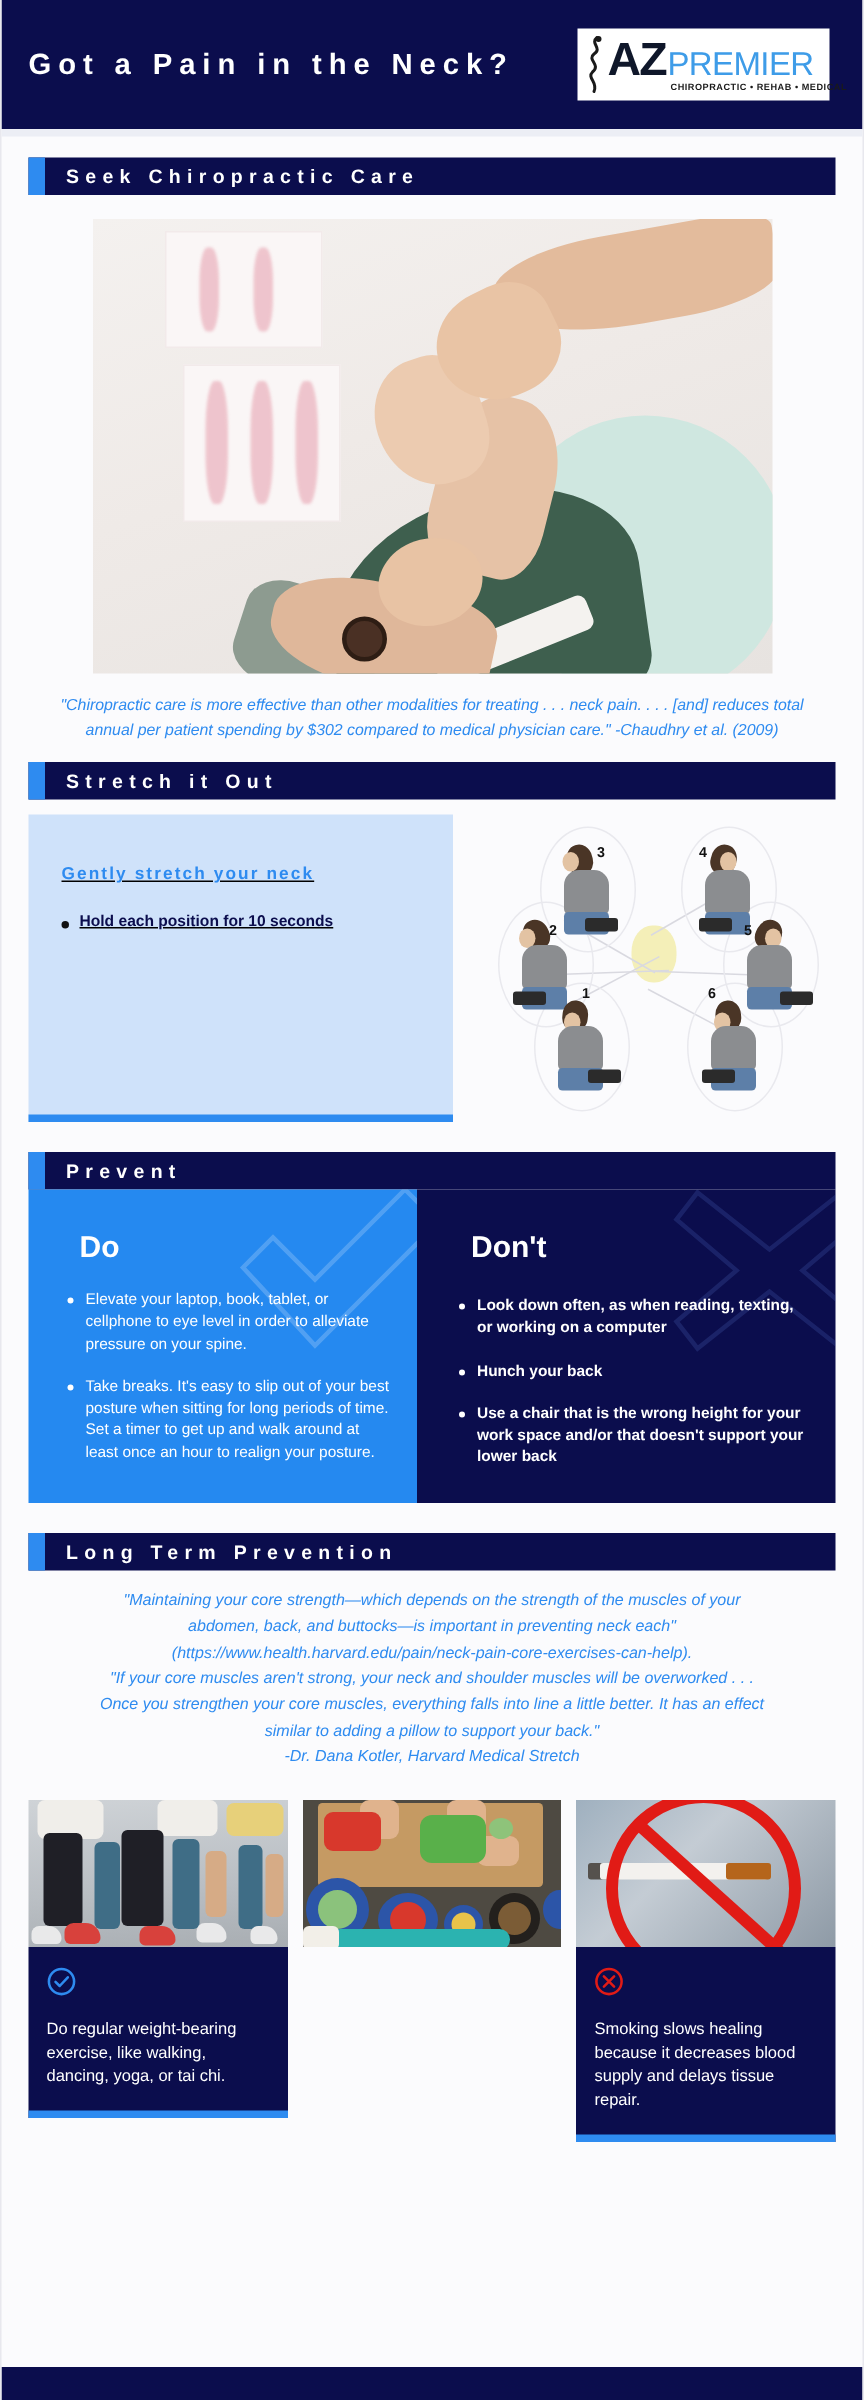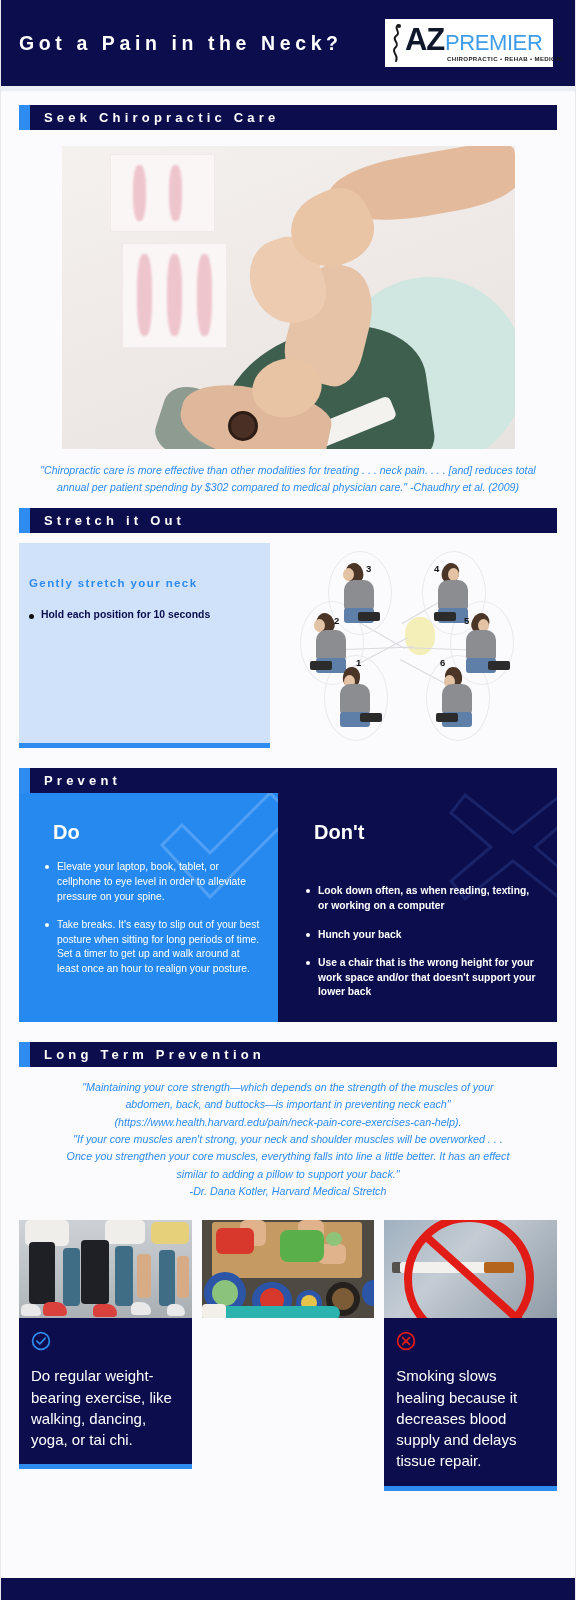--- a/index.html
+++ b/index.html
@@ -194,25 +194,26 @@
   .quote-lt .ln { display: block; }
 
   
   .stretch-row {
     display: flex;
     padding: 10px 18px 0 18px;
     gap: 0;
     align-items: flex-start;
   }
   .stretch-card {
-    width: 251px;
+    width: 283px;
     background: #cfe2fa;
     border-bottom: 5px solid #2e8bf0;
-    padding: 34px 22px 16px 10px;
+    padding: 34px 22px 16px 22px;
     min-height: 205px;
+    text-decoration: underline;
   }
   .stretch-head {
     color: #2e8bf0;
     font-size: 11.5px;
     font-weight: bold;
     letter-spacing: 1.4px;
     margin-bottom: 20px;
   }
   .stretch-bullet {
     display: flex; align-items: flex-start; gap: 7px;
@@ -280,21 +281,21 @@
   }
   .wm-check, .wm-x {
     position: absolute; opacity: .20; pointer-events: none;
   }
   .wm-check { right: -24px; top: -10px; }
   .wm-x { right: -26px; top: -6px; }
   .col-title {
     color: #ffffff; font-size: 20px; font-weight: bold;
     margin: 6px 0 16px 14px; position: relative;
   }
-  .dont-col .col-title { margin-bottom: 40px; }
+  .dont-col .col-title { margin-bottom: 20px; }
   .bullets { list-style: none; position: relative; }
   .bullets li {
     display: flex; gap: 8px;
     color: #ffffff; font-size: 10.3px; line-height: 1.42;
     margin-bottom: 14px; padding-left: 6px;
   }
   .bullets li:last-child { margin-bottom: 0; }
   .bullets .bl {
     flex-shrink: 0; width: 4px; height: 4px; border-radius: 50%;
     background: #ffffff; margin-top: 5px;
@@ -311,21 +312,21 @@
     width: 100%; height: 98px; position: relative; overflow: hidden;
   }
   .card-body {
     background: #0b0d4d;
     border-bottom: 5px solid #2e8bf0;
     padding: 13px 12px 14px 12px;
     min-height: 104px;
   }
   .card-icon { margin-bottom: 10px; }
   .card-text {
-    color: #ffffff; font-size: 15px; line-height: 1.42;
+    color: #ffffff; font-size: 11px; line-height: 1.42;
   }
 
   
   .p1 { background: linear-gradient(175deg,#cfd3d7 0%, #b9bec3 60%, #a8adb2 100%); }
   .p1 .leg {
     position: absolute; background: #1f1f26; border-radius: 4px;
   }
   .p1 .jean { position: absolute; background: #3f6d86; border-radius: 4px; }
   .p1 .shoe { position: absolute; background: #d8413c; border-radius: 6px 10px 4px 4px; }
   .p1 .shoew { position: absolute; background: #e9e9ea; border-radius: 6px 10px 4px 4px; }

